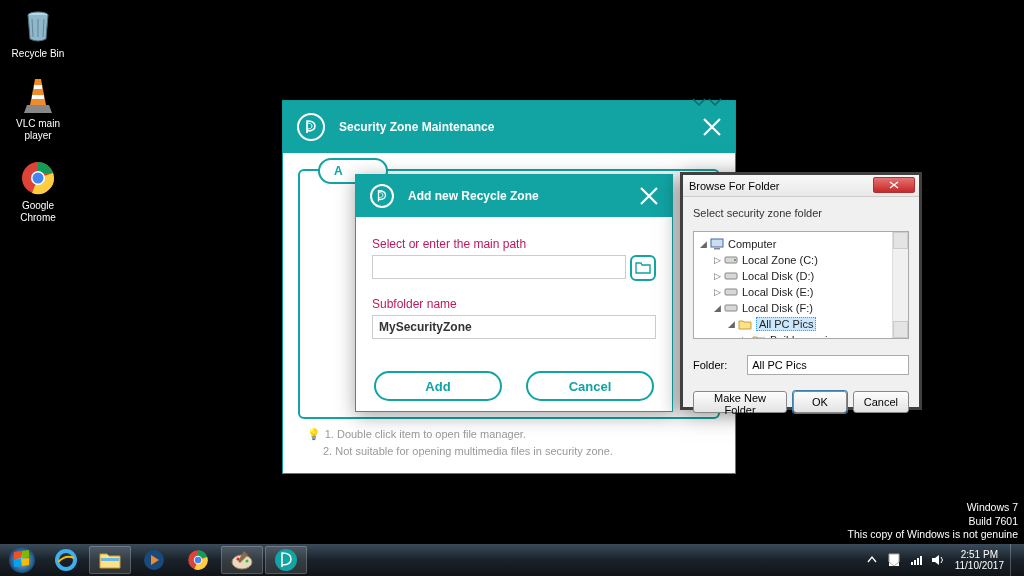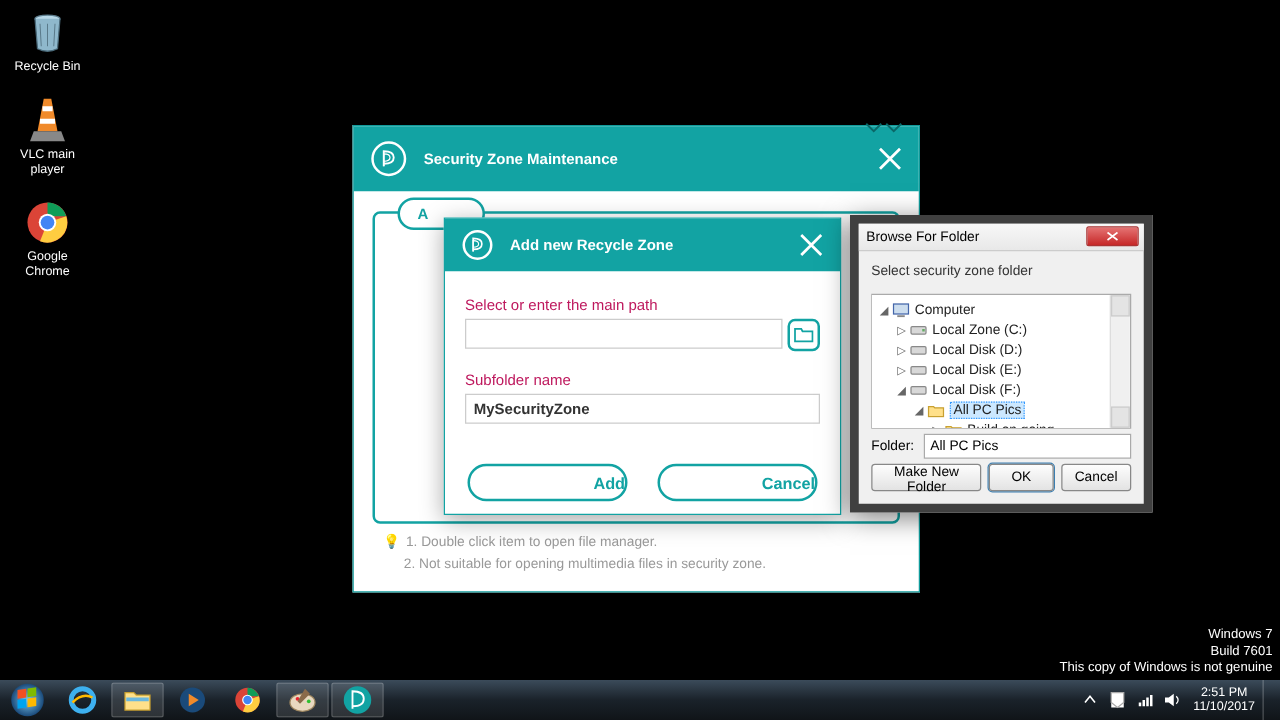--- a/index.html
+++ b/index.html
@@ -29,37 +29,37 @@
 .win-add { position: absolute; left: 355px; top: 174px; width: 318px; height: 238px; background: #fff; border: 1px solid #12a3a3; box-shadow: 0 4px 18px rgba(0,0,0,0.35); }
 .teal-header.small { height: 42px; }
 .teal-header.small .logo { width: 24px; height: 24px; }
 .add-body { padding: 20px 16px 10px; }
 .field-label { color: #be185d; font-size: 12px; margin-bottom: 4px; }
 .path-row { display: flex; gap: 4px; margin-bottom: 16px; }
 .path-input { flex: 1; height: 24px; border: 1px solid #ccc; padding: 0 6px; font-size: 12px; }
 .browse-btn { width: 26px; height: 26px; border: 2px solid #12a3a3; border-radius: 6px; background: #fff; display: flex; align-items: center; justify-content: center; cursor: pointer; }
 .subfolder-input { width: 100%; height: 24px; border: 1px solid #ccc; padding: 0 6px; font-size: 12px; font-weight: 600; color: #333; }
 .add-btns { display: flex; justify-content: space-between; margin-top: 32px; padding: 0 2px; }
-.pill-btn { width: 128px; height: 30px; border: 2px solid #12a3a3; border-radius: 16px; background: #fff; color: #12a3a3; font-size: 13px; font-weight: 600; cursor: pointer; text-align: right; }
-
-
-.win-browse { position: absolute; left: 680px; top: 172px; width: 242px; height: 238px; background: #f0f0f0; border: 7px solid #404040; box-shadow: 0 4px 20px rgba(0,0,0,0.5); }
+.pill-btn { width: 128px; height: 30px; border: 2px solid #12a3a3; border-radius: 16px; background: #fff; color: #12a3a3; font-size: 13px; font-weight: 600; cursor: pointer; }
+
+
+.win-browse { position: absolute; left: 680px; top: 172px; width: 242px; height: 238px; background: #f0f0f0; border: 3px solid #404040; box-shadow: 0 4px 20px rgba(0,0,0,0.5); }
 .browse-title { height: 22px; background: linear-gradient(#f8f8f8,#e8e8e8); border-bottom: 1px solid #ccc; display: flex; align-items: center; padding: 0 6px; font-size: 11px; position: relative; }
 .browse-close { position: absolute; right: 4px; top: 2px; width: 42px; height: 16px; background: linear-gradient(#e57373,#c62828); border: 1px solid #a33; border-radius: 2px; display: flex; align-items: center; justify-content: center; cursor: pointer; }
 .browse-body { padding: 10px 10px 6px; font-size: 11px; }
 .browse-label { margin-bottom: 12px; color: #333; }
 .tree { background: #fff; border: 1px solid #aaa; height: 108px; overflow: auto; padding: 4px 2px; position: relative; }
 .tree-row { display: flex; align-items: center; height: 16px; font-size: 11px; color: #222; cursor: pointer; white-space: nowrap; }
 .tree-row .exp { width: 11px; text-align: center; color: #666; font-size: 9px; }
 .tree-row .ticon { width: 16px; height: 14px; display: flex; align-items: center; justify-content: center; margin-right: 3px; }
 .tree-row.selected .label { background: #cce8ff; border: 1px dotted #3399ff; padding: 0 2px; }
 .scroll-fake { position: absolute; right: 0; top: 0; bottom: 0; width: 16px; background: #f0f0f0; border-left: 1px solid #ddd; }
 .scroll-fake::before { content:""; position:absolute; top:0; left:0; right:0; height:15px; background:#e4e4e4; border:1px solid #ccc; }
 .scroll-fake::after { content:""; position:absolute; bottom:0; left:0; right:0; height:15px; background:#e4e4e4; border:1px solid #ccc; }
-.folder-row { display: flex; align-items: center; margin: 4px 0; gap: 8px; justify-content: space-between; }
+.folder-row { display: flex; align-items: center; margin: 16px 0; gap: 20px; justify-content: space-between; }
 .folder-row input { flex: 1; height: 20px; border: 1px solid #aaa; background: #fff; padding: 0 4px; font-size: 11px; }
 .browse-btns { display: flex; gap: 6px; justify-content: space-between; }
 .win-btn { height: 22px; border: 1px solid #888; background: linear-gradient(#fdfdfd,#e3e3e3); font-size: 11px; border-radius: 3px; cursor: pointer; padding: 0 10px; }
 .win-btn.default { box-shadow: 0 0 0 1px #3c7fb1; }
 
 
 .watermark { position: absolute; right: 6px; bottom: 34px; color: #fff; font-size: 10.5px; text-align: right; line-height: 1.3; }
 
 
 .taskbar { position: absolute; left: 0; right: 0; bottom: 0; height: 32px; background: linear-gradient(#3b4b5a 0%, #1a222a 50%, #101418 100%); display: flex; align-items: center; }

